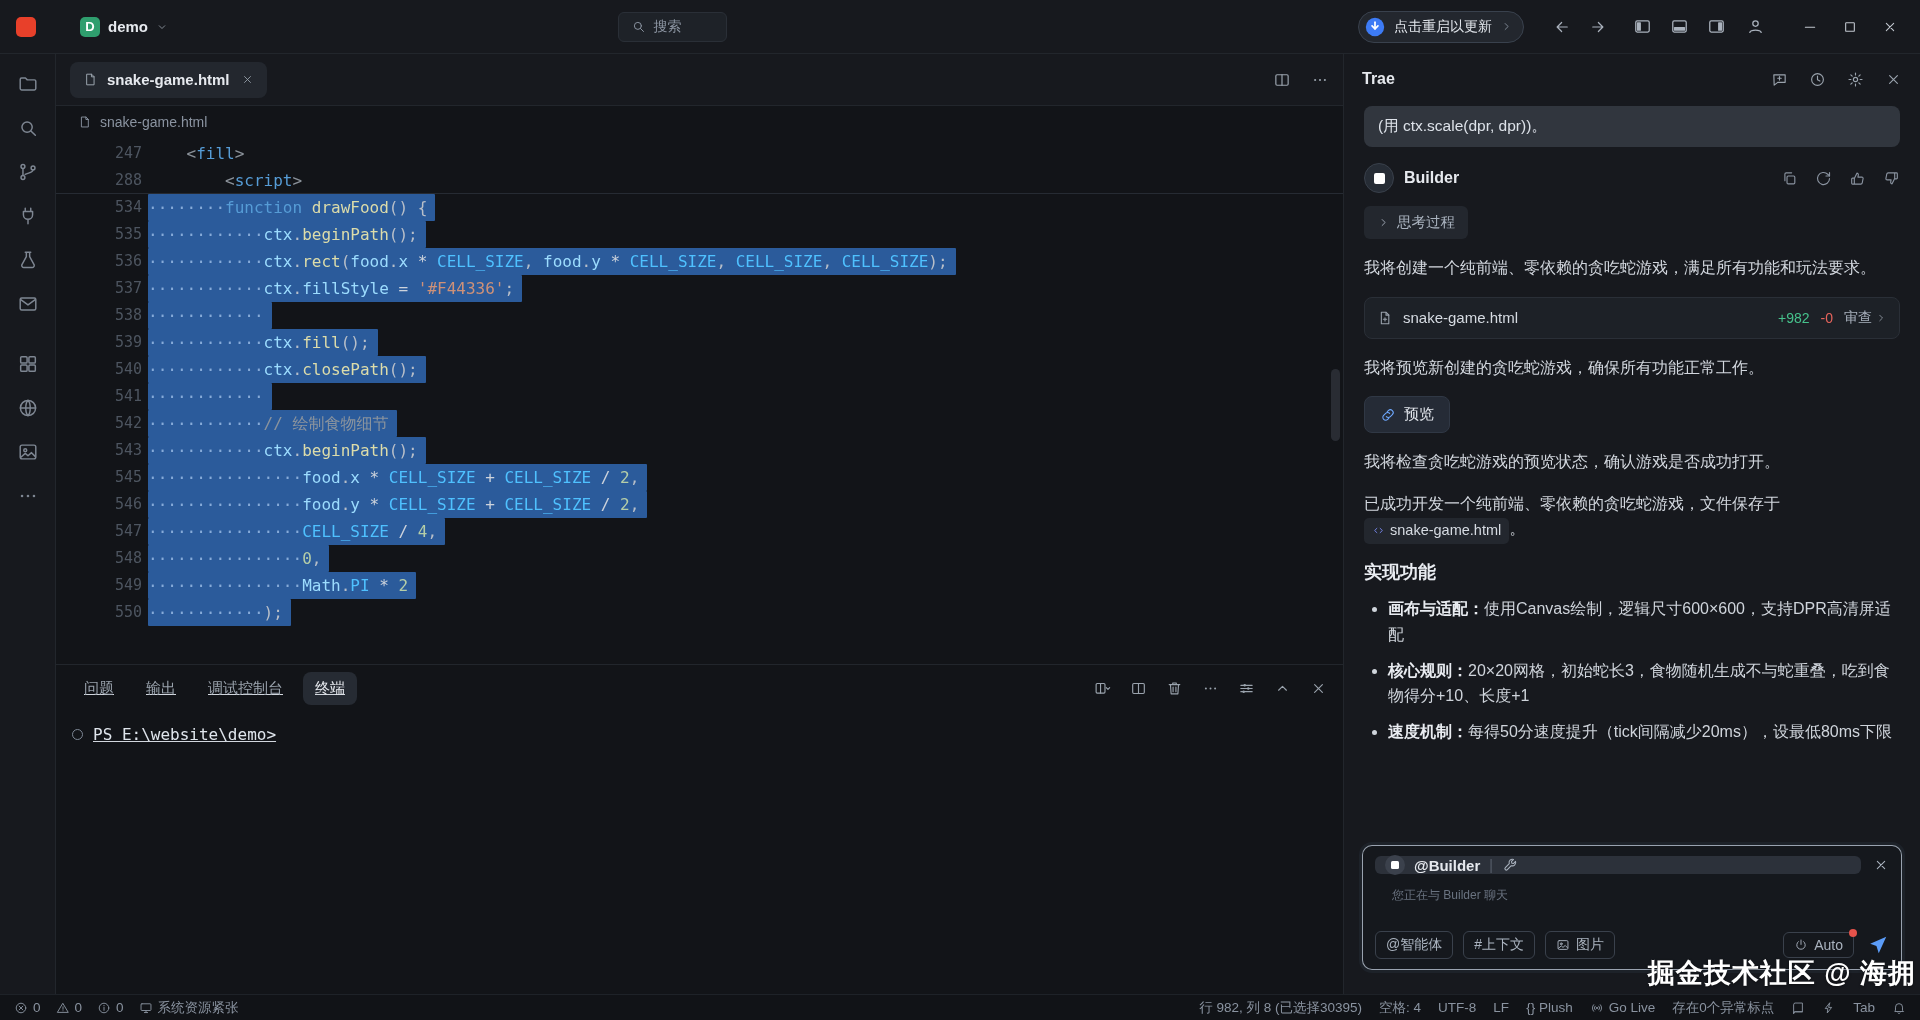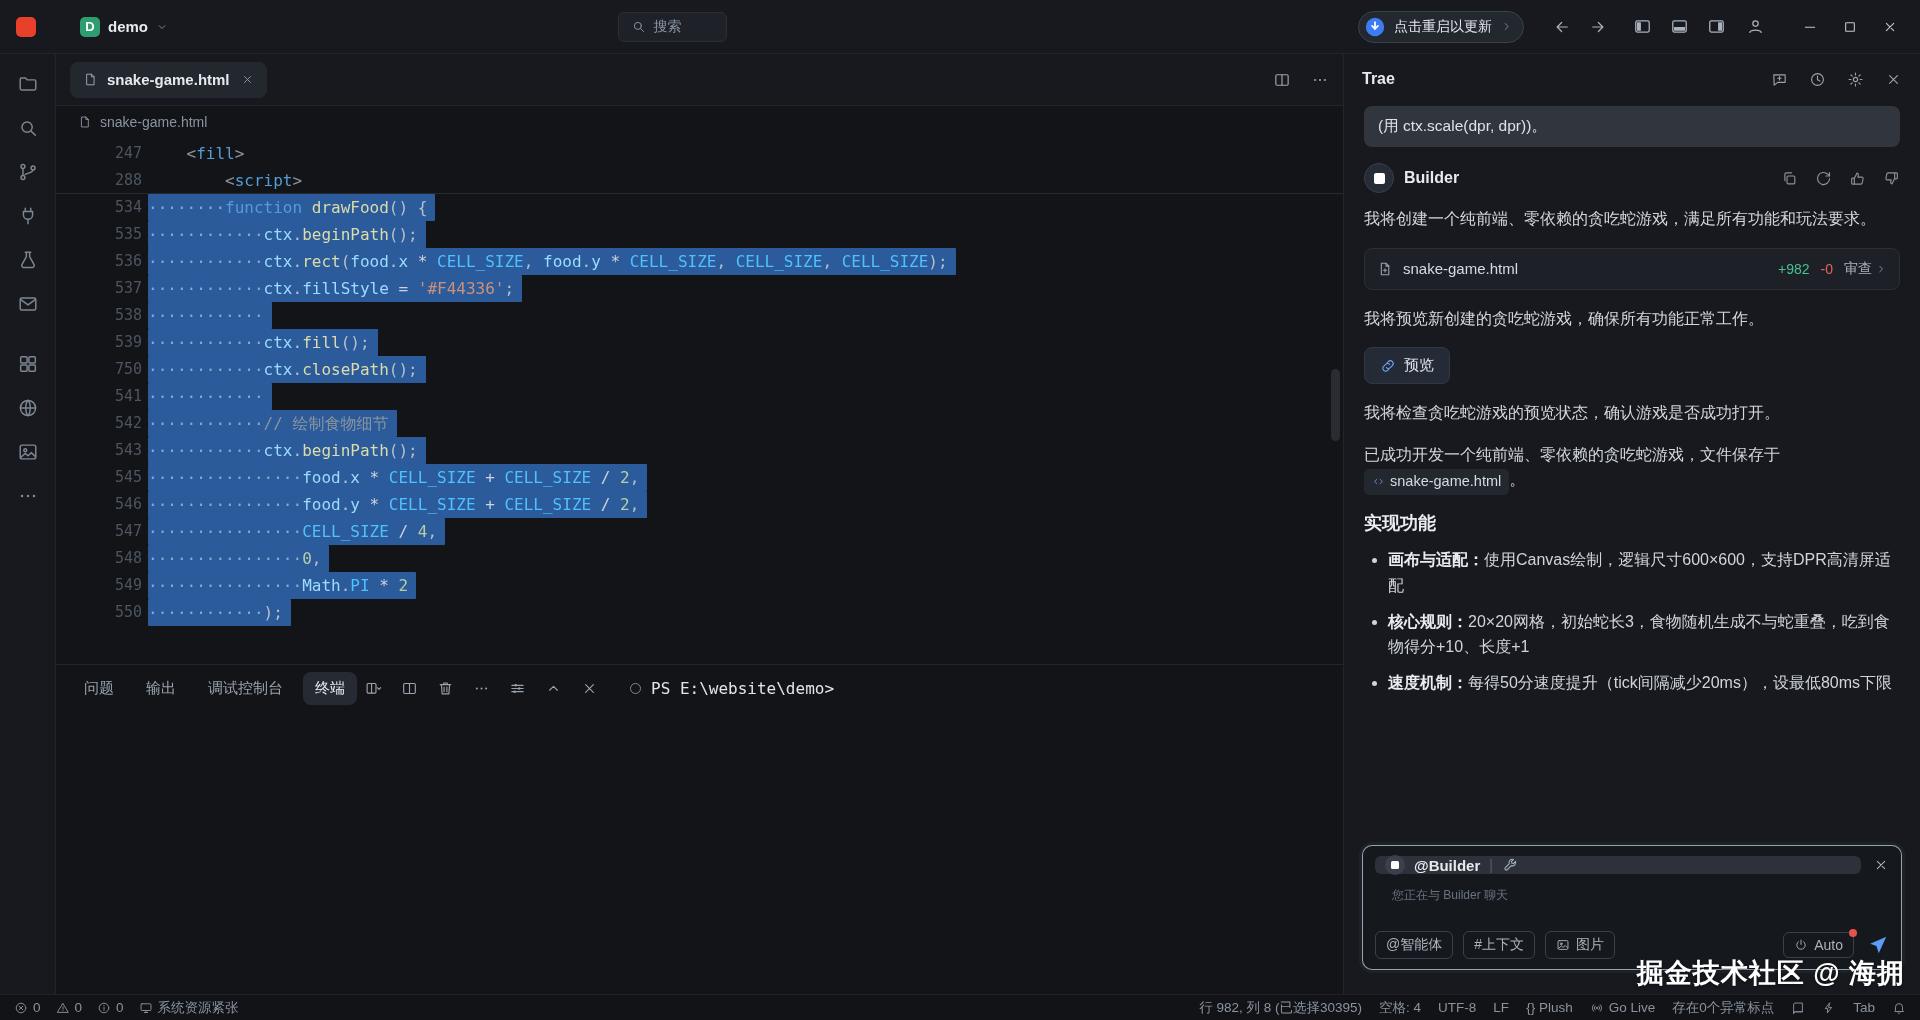--- a/index.html
+++ b/index.html
@@ -70,21 +70,21 @@
   .ln { width:86px; text-align:right; color:#4d5560; flex:none; font-size:15px; }
   .lc { padding-left:6px; }
   .sel { display:inline-block; height:27px; background:#2b5b9b; padding-right:8px; border-radius:1px; }
   .ws { color:rgba(165,198,238,.75); }
   .t-kw{color:#569cd6} .t-fn{color:#dcdcaa} .t-var{color:#9cdcfe} .t-prop{color:#9cdcfe}
   .t-const{color:#4fc1ff} .t-str{color:#ce9178} .t-num{color:#b5cea8} .t-op{color:#cdd3dc}
   .t-pun{color:#b8bfc9} .t-cm{color:#8b949e} .t-tag{color:#569cd6} .t-dim{color:#8a9199}
   .code-scroll { position:absolute; right:3px; top:44%; width:9px; height:72px; background:rgba(121,132,148,.22); border-radius:5px; }
 
   
-  .panel { height:330px; border-top:1px solid #22262c; display:flex; flex-direction:row; flex:none; }
+  .panel { height:330px; border-top:1px solid #22262c; display:flex; flex-direction:column; flex:none;text-decoration:underline; }
   .panel-tabs { height:46px; display:flex; align-items:center; padding:0 16px; gap:8px; flex:none; }
   .ptab { padding:7px 12px; font-size:15px; color:#9aa3ad; border-radius:6px; white-space:nowrap; }
   .ptab.active { background:#262b33; color:#e6e9ee;border-radius:8px; }
   .panel-actions { margin-left:auto; display:flex; align-items:center; gap:19px; color:#9aa3ad; }
   .panel-actions .icon { font-size:17px; }
   .terminal { flex:1; padding:12px 0 0 16px; display:flex; align-items:flex-start; gap:10px; }
   .term-circle { width:11px; height:11px; border:1.5px solid #7d8794; border-radius:50%; margin-top:6px; flex:none; }
   .term-text { font-family:"DejaVu Sans Mono","Liberation Mono",monospace; font-size:16px; color:#e0e6ed; line-height:24px; }
 
   
@@ -149,21 +149,21 @@
 
   
   .statusbar { position:absolute; left:0; right:0; bottom:0; height:26px; background:#111317; border-top:1px solid #1e2228;
     display:flex; align-items:center; padding:0 14px; font-size:13.5px; color:#8a93a0; z-index:7; }
   .sb-left { display:flex; align-items:center; gap:15px; }
   .sb-item { display:flex; align-items:center; gap:5px; white-space:nowrap; }
   .sb-item .icon { font-size:14px; }
   .sb-right { margin-left:auto; display:flex; align-items:center; gap:17px; }
 
   
-  .watermark { position:absolute; right:15px; bottom:29px; font-size:27px; font-weight:700; color:#fff;
+  .watermark { position:absolute; right:4px; bottom:29px; font-size:27px; font-weight:700; color:#fff;
     letter-spacing:1px; z-index:9; text-shadow:0 1px 3px rgba(0,0,0,.45); }
 </style>
 </head>
 <body>
 
 <div class="app">
 
   <div class="titlebar">
     <div class="logo"></div>
     <div class="project">
@@ -369,21 +369,21 @@
     <div class="code">
       <div id="code-lines">
           <div class="code-line sticky"><span class="ln">247</span><span class="lc"><span class="t-pun">    </span><span class="t-dim">&lt;</span><span class="t-tag">fill</span><span class="t-dim">&gt;</span></span></div>
           <div class="code-line sticky"><span class="ln">288</span><span class="lc"><span class="t-pun">        </span><span class="t-dim">&lt;</span><span class="t-tag">script</span><span class="t-dim">&gt;</span></span></div>
           <div class="code-line"><span class="ln">534</span><span class="lc"><span class="sel"><span class="ws">········</span><span class="t-kw">function</span><span class="t-op"> </span><span class="t-fn">drawFood</span><span class="t-pun">() {</span></span></span></div>
           <div class="code-line"><span class="ln">535</span><span class="lc"><span class="sel"><span class="ws">············</span><span class="t-var">ctx</span><span class="t-pun">.</span><span class="t-fn">beginPath</span><span class="t-pun">();</span></span></span></div>
           <div class="code-line"><span class="ln">536</span><span class="lc"><span class="sel"><span class="ws">············</span><span class="t-var">ctx</span><span class="t-pun">.</span><span class="t-fn">rect</span><span class="t-pun">(</span><span class="t-var">food</span><span class="t-pun">.</span><span class="t-prop">x</span><span class="t-op"> * </span><span class="t-const">CELL_SIZE</span><span class="t-pun">, </span><span class="t-var">food</span><span class="t-pun">.</span><span class="t-prop">y</span><span class="t-op"> * </span><span class="t-const">CELL_SIZE</span><span class="t-pun">, </span><span class="t-const">CELL_SIZE</span><span class="t-pun">, </span><span class="t-const">CELL_SIZE</span><span class="t-pun">);</span></span></span></div>
           <div class="code-line"><span class="ln">537</span><span class="lc"><span class="sel"><span class="ws">············</span><span class="t-var">ctx</span><span class="t-pun">.</span><span class="t-prop">fillStyle</span><span class="t-op"> = </span><span class="t-str">'#F44336'</span><span class="t-pun">;</span></span></span></div>
           <div class="code-line"><span class="ln">538</span><span class="lc"><span class="sel"><span class="ws">············</span></span></span></div>
           <div class="code-line"><span class="ln">539</span><span class="lc"><span class="sel"><span class="ws">············</span><span class="t-var">ctx</span><span class="t-pun">.</span><span class="t-fn">fill</span><span class="t-pun">();</span></span></span></div>
-          <div class="code-line"><span class="ln">750</span><span class="lc"><span class="sel"><span class="ws">············</span><span class="t-var">ctx</span><span class="t-pun">.</span><span class="t-fn">closePath</span><span class="t-pun">();</span></span></span></div>
+          <div class="code-line"><span class="ln">540</span><span class="lc"><span class="sel"><span class="ws">············</span><span class="t-var">ctx</span><span class="t-pun">.</span><span class="t-fn">closePath</span><span class="t-pun">();</span></span></span></div>
           <div class="code-line"><span class="ln">541</span><span class="lc"><span class="sel"><span class="ws">············</span></span></span></div>
           <div class="code-line"><span class="ln">542</span><span class="lc"><span class="sel"><span class="ws">············</span><span class="t-cm">// 绘制食物细节</span></span></span></div>
           <div class="code-line"><span class="ln">543</span><span class="lc"><span class="sel"><span class="ws">············</span><span class="t-var">ctx</span><span class="t-pun">.</span><span class="t-fn">beginPath</span><span class="t-pun">();</span></span></span></div>
           <div class="code-line"><span class="ln">545</span><span class="lc"><span class="sel"><span class="ws">················</span><span class="t-var">food</span><span class="t-pun">.</span><span class="t-prop">x</span><span class="t-op"> * </span><span class="t-const">CELL_SIZE</span><span class="t-op"> + </span><span class="t-const">CELL_SIZE</span><span class="t-op"> / </span><span class="t-num">2</span><span class="t-pun">,</span></span></span></div>
           <div class="code-line"><span class="ln">546</span><span class="lc"><span class="sel"><span class="ws">················</span><span class="t-var">food</span><span class="t-pun">.</span><span class="t-prop">y</span><span class="t-op"> * </span><span class="t-const">CELL_SIZE</span><span class="t-op"> + </span><span class="t-const">CELL_SIZE</span><span class="t-op"> / </span><span class="t-num">2</span><span class="t-pun">,</span></span></span></div>
           <div class="code-line"><span class="ln">547</span><span class="lc"><span class="sel"><span class="ws">················</span><span class="t-const">CELL_SIZE</span><span class="t-op"> / </span><span class="t-num">4</span><span class="t-pun">,</span></span></span></div>
           <div class="code-line"><span class="ln">548</span><span class="lc"><span class="sel"><span class="ws">················</span><span class="t-num">0</span><span class="t-pun">,</span></span></span></div>
           <div class="code-line"><span class="ln">549</span><span class="lc"><span class="sel"><span class="ws">················</span><span class="t-var">Math</span><span class="t-pun">.</span><span class="t-const">PI</span><span class="t-op"> * </span><span class="t-num">2</span></span></span></div>
           <div class="code-line"><span class="ln">550</span><span class="lc"><span class="sel"><span class="ws">············</span><span class="t-pun">);</span></span></span></div>
         </div>
@@ -506,20 +506,30 @@
             </span>
           <span class="icon" id="i-thumb-down">
               <svg viewBox="0 0 24 24">
                 <g transform="rotate(180 12 12)">
                   <path d="M7.5 11.5v8.5H5a1.2 1.2 0 0 1-1.2-1.2v-6.1A1.2 1.2 0 0 1 5 11.5zM7.5 12l3.7-7.5a2.1 2.1 0 0 1 2 2.2L12.6 10h5.6a1.7 1.7 0 0 1 1.7 2l-1.2 6.3a2.1 2.1 0 0 1-2 1.7H7.5"></path>
                 </g>
               </svg>
             </span>
         </div>
       </div>
+      <div>
+        <span class="thinking">
+          <span class="icon" id="i-think-chev">
+              <svg viewBox="0 0 24 24">
+                <path d="M9.5 6.5L15 12l-5.5 5.5"></path>
+              </svg>
+            </span>
+          <span>思考过程</span>
+        </span>
+      </div>
       <p class="msg">我将创建一个纯前端、零依赖的贪吃蛇游戏，满足所有功能和玩法要求。</p>
       <div class="file-card">
         <span class="icon" id="i-fileplus">
             <svg viewBox="0 0 24 24">
               <path d="M6.5 3.5h7.2l4 4V20.5H6.5z"></path>
               <path d="M13.5 3.5v4.2h4.2"></path>
               <path d="M12 11.5v5M9.5 14h5"></path>
             </svg>
           </span>
         <span class="fc-name">snake-game.html</span>

